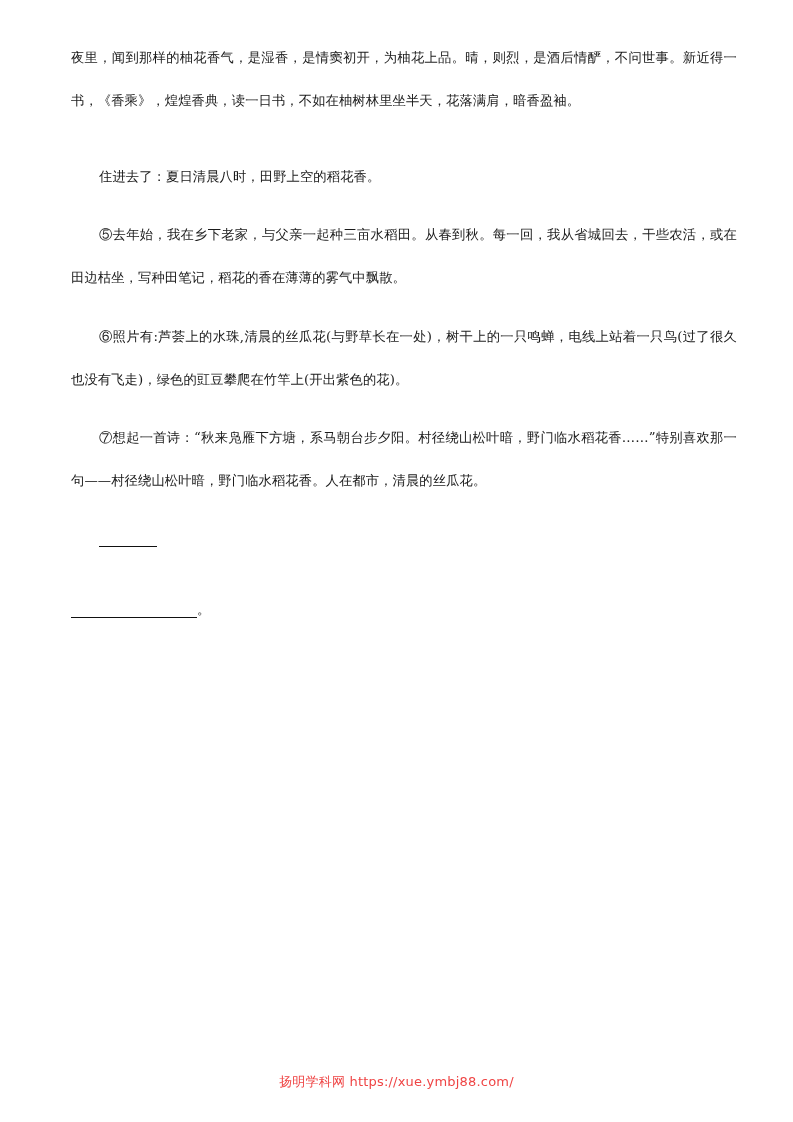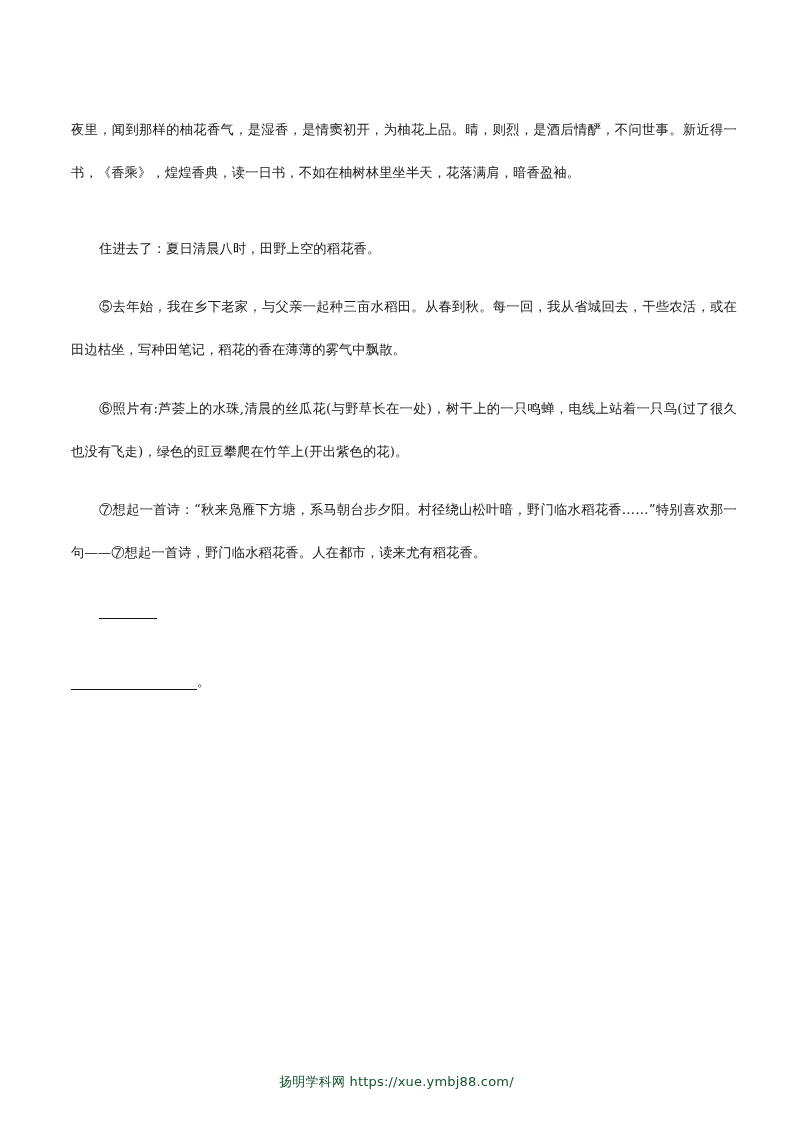--- a/index.html
+++ b/index.html
@@ -16,21 +16,21 @@
     position: relative;
     overflow: hidden;
   }
   .page {
     position: absolute;
     left: 0;
     top: 0;
     width: 793px;
     height: 1122px;
     box-sizing: border-box;
-    padding: 108px 56px 0 71px;
+    padding: 36px 56px 0 71px;
   }
   .doc-body {
     width: 666px;
   }
   p.para {
     margin: 0 0 0 0;
     font-size: 13.3px;
     line-height: 43px;
     text-align: justify;
     text-justify: inter-ideograph;
@@ -63,21 +63,21 @@
   }
 
   .watermark {
     position: absolute;
     left: 0;
     top: 1073px;
     width: 793px;
     text-align: center;
     font-family: "DejaVu Sans", "Liberation Sans", sans-serif;
     font-size: 13px;
-    color: #14532d;
+    color: #ef4444;
     letter-spacing: 0.2px;
     white-space: nowrap;
   }
 </style>
 </head>
 <body>
 
 <div class="page">
   <div class="doc-body">
 
@@ -93,21 +93,21 @@
     <div class="gap-b"></div>
 
     <p class="para indent">⑤去年始，我在乡下老家，与父亲一起种三亩水稻田。从春到秋。每一回，我从省城回去，干些农活，或在田边枯坐，写种田笔记，稻花的香在薄薄的雾气中飘散。</p>
 
     <div class="gap-c"></div>
 
     <p class="para indent">⑥照片有:芦荟上的水珠,清晨的丝瓜花(与野草长在一处)，树干上的一只鸣蝉，电线上站着一只鸟(过了很久也没有飞走)，绿色的豇豆攀爬在竹竿上(开出紫色的花)。</p>
 
     <div class="gap-b"></div>
 
-    <p class="para indent">⑦想起一首诗：“秋来凫雁下方塘，系马朝台步夕阳。村径绕山松叶暗，野门临水稻花香……”特别喜欢那一句——⑦想起一首诗，野门临水稻花香。人在都市，读来尤有稻花香。</p>
+    <p class="para indent">⑦想起一首诗：“秋来凫雁下方塘，系马朝台步夕阳。村径绕山松叶暗，野门临水稻花香……”特别喜欢那一句——村径绕山松叶暗，野门临水稻花香。人在都市，清晨的丝瓜花。</p>
 
     <div class="gap-b"></div>
 
     <p class="para indent"><span class="blank blank-short"></span></p>
 
     <div style="height:28px"></div>
 
     <p class="blank-line-row"><span class="blank blank-mid"></span><span>。</span></p>
 
     <div class="gap-c"></div>

